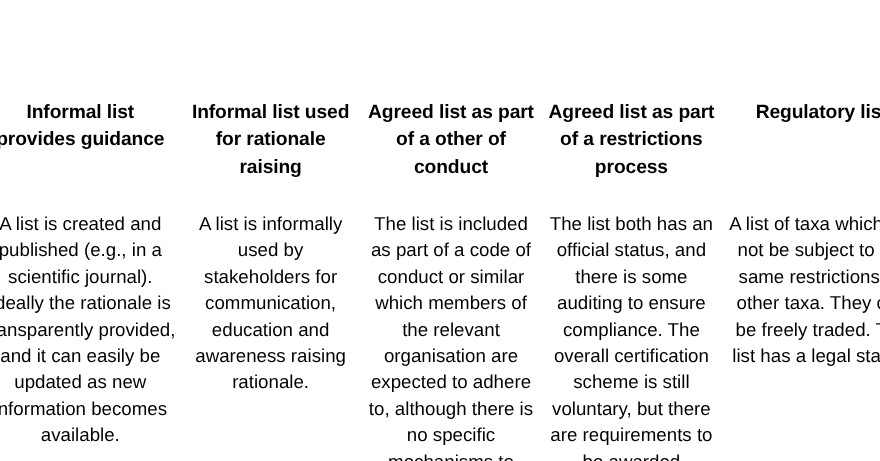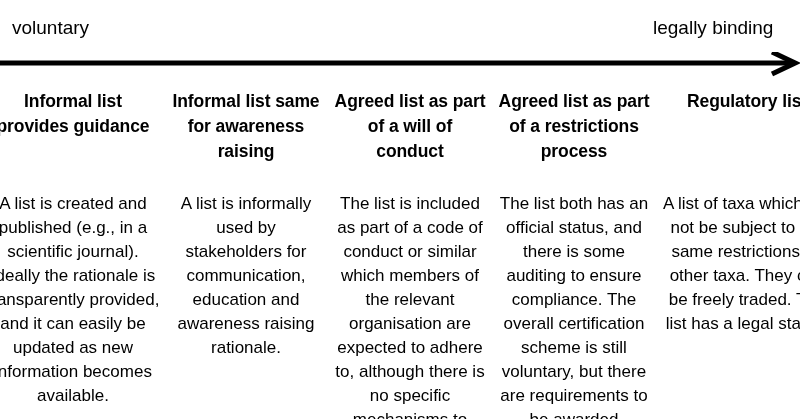--- a/index.html
+++ b/index.html
@@ -106,53 +106,44 @@
   .col-inner {
     position: relative;
     height: 339px;
   }
 </style>
 </head>
 <body>
 
 <div id="figure">
 
-  <div class="axis-band">
-    <div class="axis-label left">voluntary</div>
-    <div class="axis-label right">legally binding</div>
-
-    <svg class="axis-arrow" viewBox="0 0 800 26" preserveAspectRatio="none">
-      <line x1="0" y1="11" x2="790" y2="11" stroke="#000000" stroke-width="5"></line>
-      <polyline points="772,0 795,11 772,22" fill="none" stroke="#000000" stroke-width="5" stroke-linecap="butt" stroke-linejoin="miter"></polyline>
-    </svg>
-  </div>
 
   <div class="columns">
 
     <div class="col clip-left">
       <div class="col-inner">
         <div class="col-header">Informal list provides guidance</div>
         <div class="col-body-wrap">
           <div class="col-body">A list is created and published (e.g., in a scientific journal). Ideally the rationale is transparently provided, and it can easily be updated as new information becomes available.</div>
         </div>
       </div>
     </div>
 
     <div class="col">
       <div class="col-inner">
-        <div class="col-header">Informal list same for awareness raising</div>
+        <div class="col-header">Informal list used for rationale raising</div>
         <div class="col-body-wrap">
           <div class="col-body">A list is informally used by stakeholders for communication, education and awareness raising rationale.</div>
         </div>
       </div>
     </div>
 
     <div class="col">
       <div class="col-inner">
-        <div class="col-header">Agreed list as part of a will of conduct</div>
+        <div class="col-header">Agreed list as part of a other of conduct</div>
         <div class="col-body-wrap">
           <div class="col-body">The list is included as part of a code of conduct or similar which members of the relevant organisation are expected to adhere to, although there is no specific mechanisms to ensure compliance.</div>
         </div>
       </div>
     </div>
 
     <div class="col">
       <div class="col-inner">
         <div class="col-header">Agreed list as part of a restrictions process</div>
         <div class="col-body-wrap">

